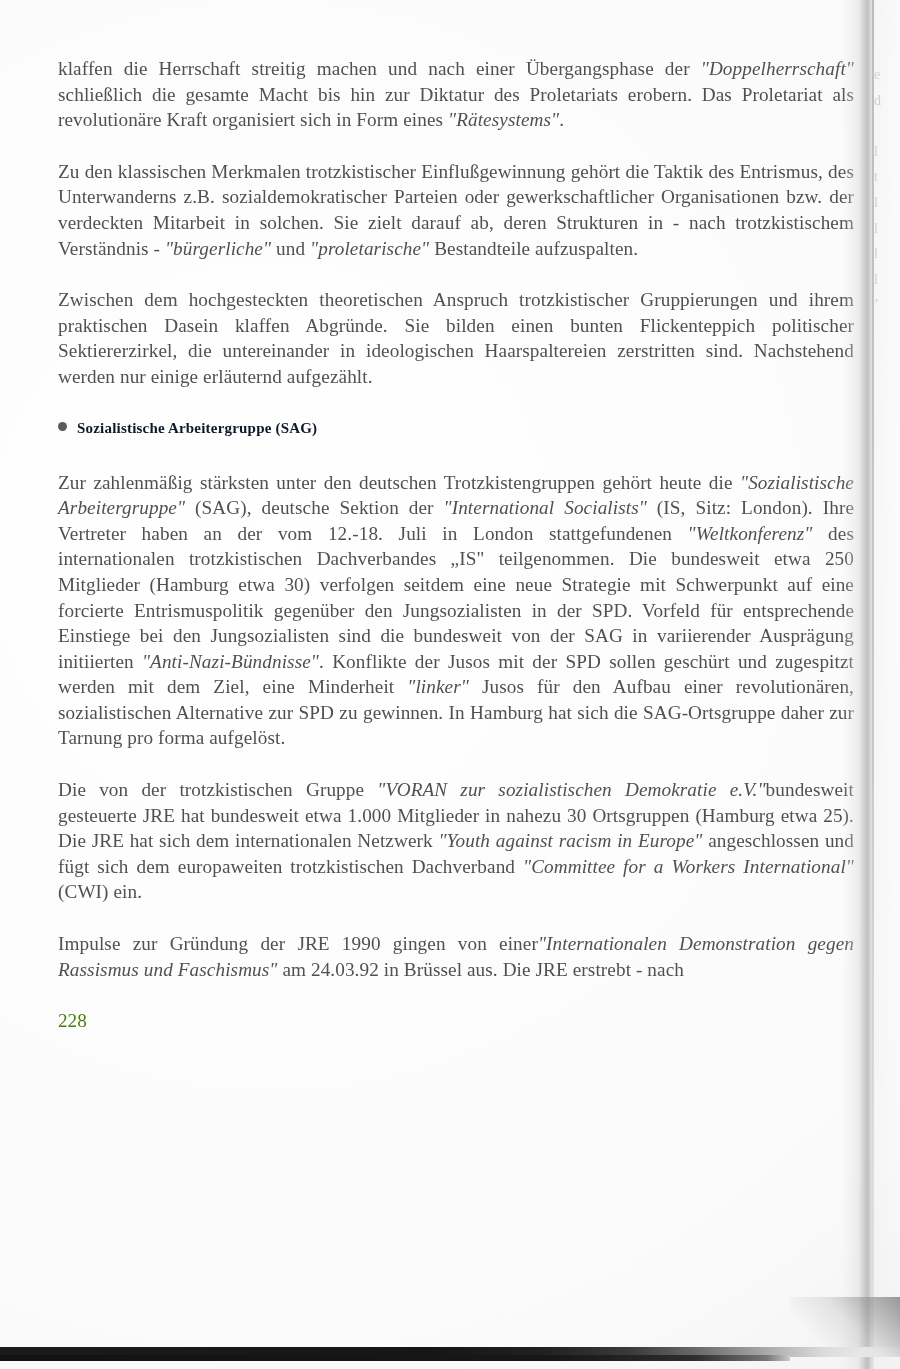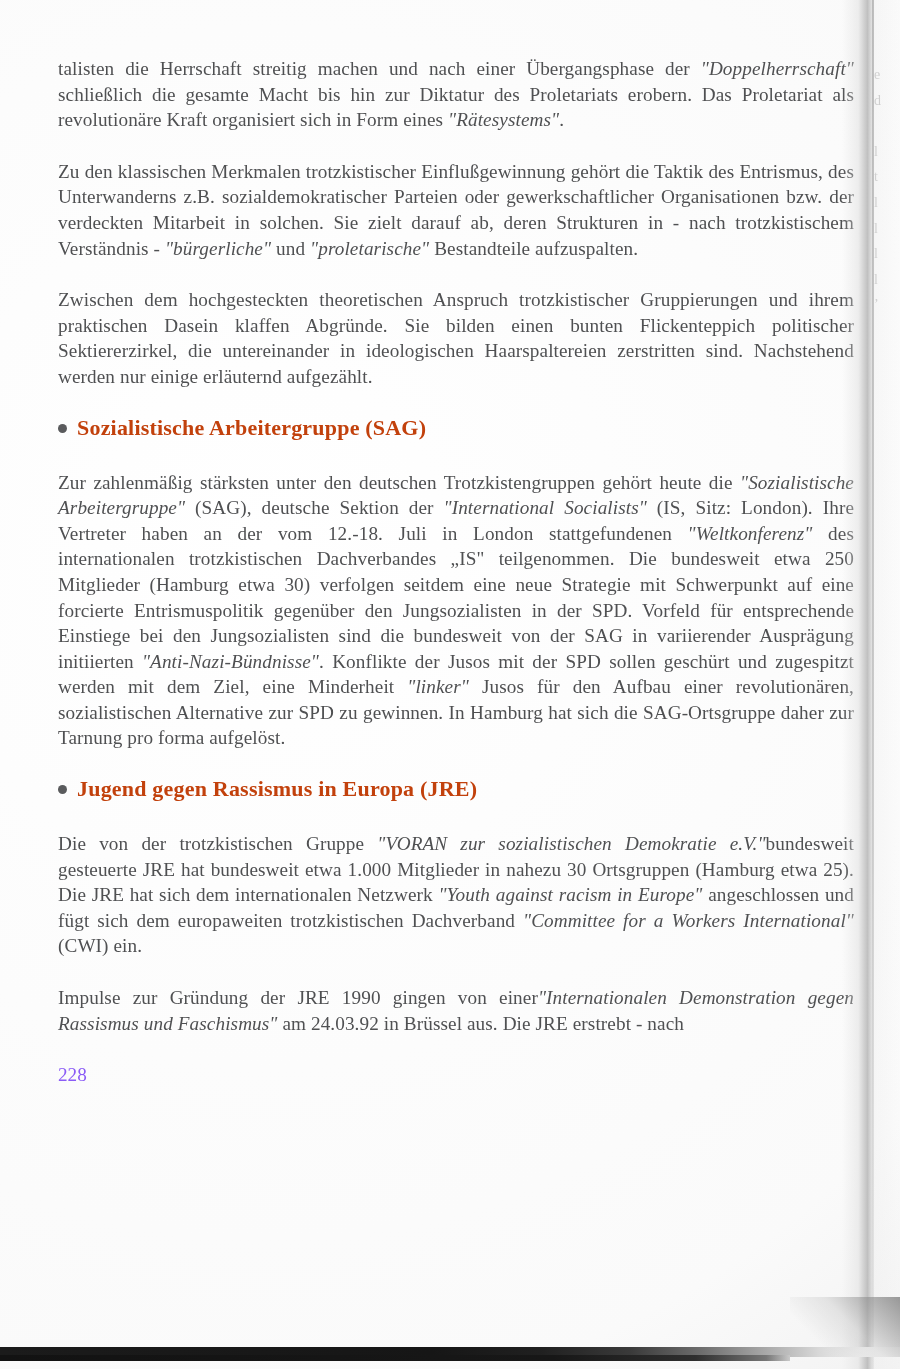--- a/index.html
+++ b/index.html
@@ -139,76 +139,73 @@
   p.body-text em {
     font-style: italic;
   }
 
   .para-gap-large {
     margin-bottom: 48px;
   }
 
   h3.section-heading {
     margin: 0 0 30px 0;
-    font-size: 22px;
+    font-size: 15px;
     line-height: 24px;
     font-weight: bold;
-    color: #c2410c;
+    color: #0f172a;
     letter-spacing: 0.2px;
   }
 
   h3.section-heading .bullet-glyph {
     display: inline-block;
     width: 9px;
     height: 9px;
     border-radius: 50%;
     background: #5a5b5d;
     margin-right: 10px;
     vertical-align: 2px;
   }
 
   .page-number {
     margin: 0;
     font-size: 19.2px;
     line-height: 25.6px;
-    color: #8b5cf6;
+    color: #4d7c0f;
   }
 </style>
 </head>
 <body>
 
 <div class="page">
 
   <div class="paper-tone"></div>
 
   <div class="content">
 
     <p class="body-text">
-      <span>talisten die Herrschaft streitig machen und nach einer Übergangsphase der </span><em>"Doppelherrschaft"</em><span> schließlich die gesamte Macht bis hin zur Diktatur des Proletariats erobern. Das Proletariat als revolutionäre Kraft organisiert sich in Form eines </span><em>"Rätesystems"</em><span>.</span>
+      <span>klaffen die Herrschaft streitig machen und nach einer Übergangsphase der </span><em>"Doppelherrschaft"</em><span> schließlich die gesamte Macht bis hin zur Diktatur des Proletariats erobern. Das Proletariat als revolutionäre Kraft organisiert sich in Form eines </span><em>"Rätesystems"</em><span>.</span>
     </p>
 
     <p class="body-text">
       <span>Zu den klassischen Merkmalen trotzkistischer Einflußgewinnung gehört die Taktik des Entrismus, des Unterwanderns z.B. sozialdemokratischer Parteien oder gewerkschaftlicher Organisationen bzw. der verdeckten Mitarbeit in solchen. Sie zielt darauf ab, deren Strukturen in - nach trotzkistischem Verständnis - </span><em>"bürgerliche"</em><span> und </span><em>"proletarische"</em><span> Bestandteile aufzuspalten.</span>
     </p>
 
     <p class="body-text para-gap-large">
       <span>Zwischen dem hochgesteckten theoretischen Anspruch trotzkistischer Gruppierungen und ihrem praktischen Dasein klaffen Abgründe. Sie bilden einen bunten Flickenteppich politischer Sektiererzirkel, die untereinander in ideologischen Haarspaltereien zerstritten sind. Nachstehend werden nur einige erläuternd aufgezählt.</span>
     </p>
 
     <h3 class="section-heading">
       <span class="bullet-glyph"></span><span>Sozialistische Arbeitergruppe (SAG)</span>
     </h3>
 
     <p class="body-text para-gap-large">
       <span>Zur zahlenmäßig stärksten unter den deutschen Trotzkistengruppen gehört heute die </span><em>"Sozialistische Arbeitergruppe"</em><span> (SAG), deutsche Sektion der </span><em>"International Socialists"</em><span> (IS, Sitz: London). Ihre Vertreter haben an der vom 12.-18. Juli in London stattgefundenen </span><em>"Weltkonferenz"</em><span> des internationalen trotzkistischen Dachverbandes „IS" teilgenommen. Die bundesweit etwa 250 Mitglieder (Hamburg etwa 30)  verfolgen seitdem eine neue Strategie mit Schwerpunkt auf eine forcierte Entrismuspolitik gegenüber den Jungsozialisten in der SPD. Vorfeld für entsprechende Einstiege bei den Jungsozialisten sind die bundesweit von der SAG in variierender Ausprägung initiierten </span><em>"Anti-Nazi-Bündnisse"</em><span>. Konflikte der Jusos mit der SPD sollen geschürt und zugespitzt werden mit dem Ziel, eine Minderheit </span><em>"linker"</em><span> Jusos für den Aufbau einer revolutionären, sozialistischen Alternative zur SPD zu gewinnen. In Hamburg hat sich die SAG-Ortsgruppe daher zur Tarnung pro forma aufgelöst.</span>
     </p>
 
-    <h3 class="section-heading">
-      <span class="bullet-glyph"></span><span>Jugend gegen Rassismus in Europa (JRE)</span>
-    </h3>
 
     <p class="body-text">
       <span>Die von der trotzkistischen Gruppe </span><em>"VORAN zur sozialistischen Demokratie e.V."</em><span>bundesweit gesteuerte JRE hat bundesweit etwa 1.000 Mitglieder in nahezu 30 Ortsgruppen (Hamburg etwa 25). Die JRE hat sich dem internationalen Netzwerk </span><em>"Youth against racism in Europe"</em><span> angeschlossen und fügt sich dem europaweiten trotzkistischen Dachverband </span><em>"Committee for a Workers International"</em><span> (CWI) ein.</span>
     </p>
 
     <p class="body-text">
       <span>Impulse zur Gründung der JRE 1990 gingen von einer</span><em>"Internationalen Demonstration gegen Rassismus und Faschismus"</em><span> am 24.03.92 in Brüssel aus. Die JRE erstrebt - nach</span>
     </p>
 
     <p class="page-number">228</p>

